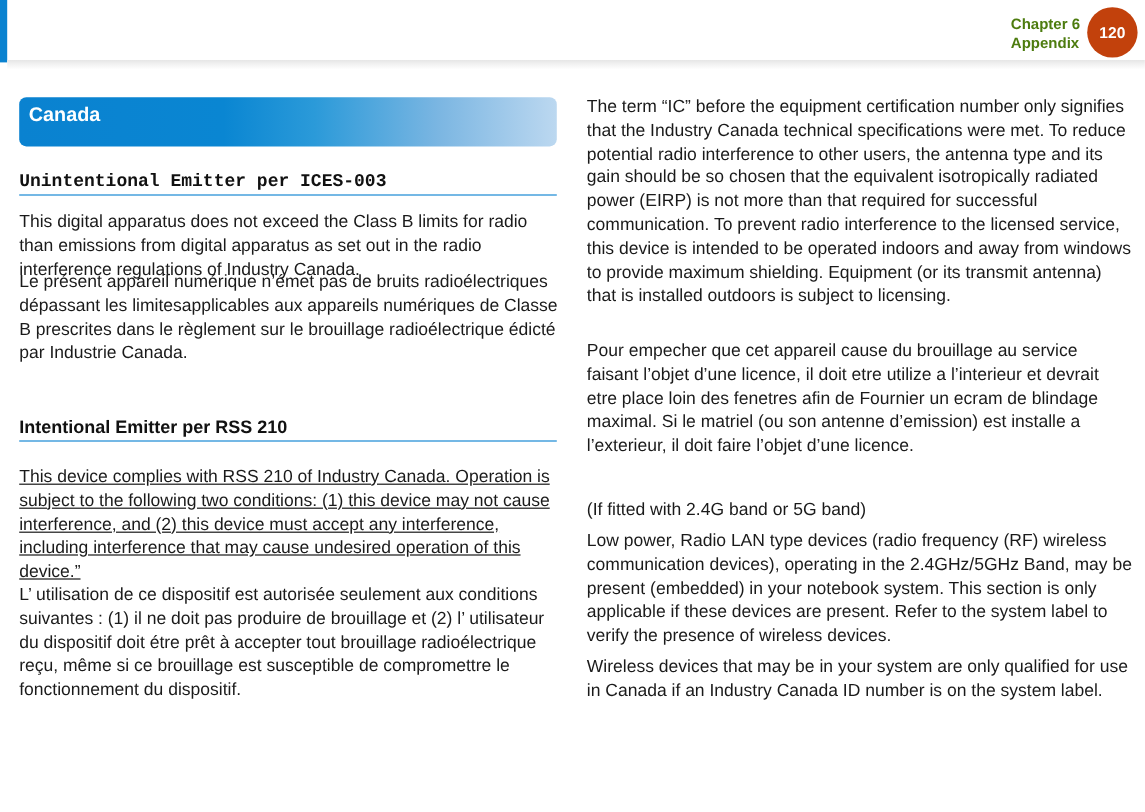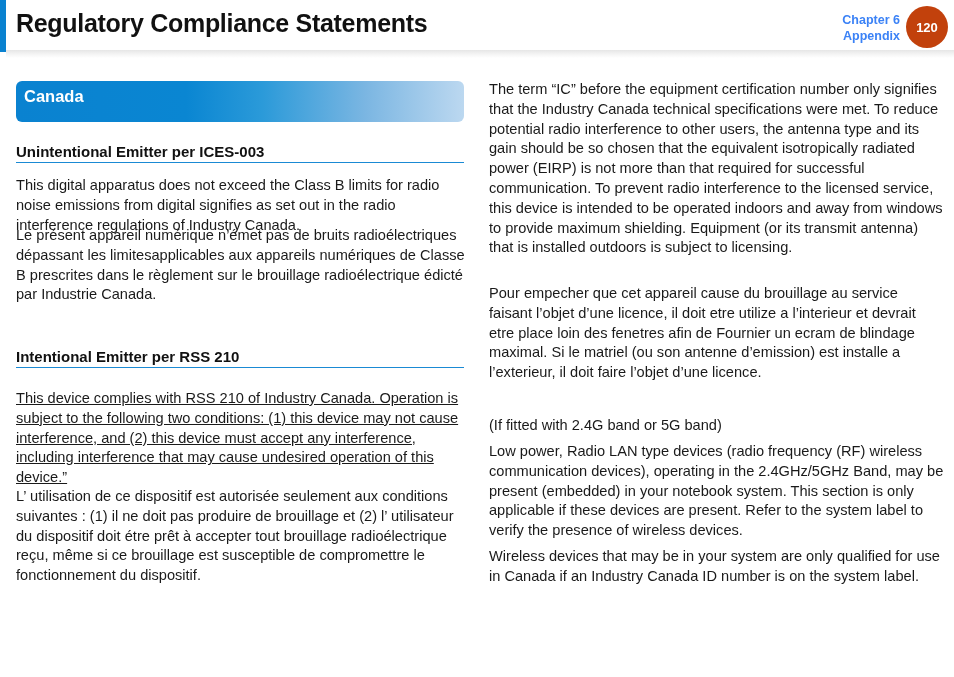--- a/index.html
+++ b/index.html
@@ -4,56 +4,55 @@
 <style>
   html, body { margin: 0; padding: 0; background: #ffffff; }
   body { width: 954px; height: 677px; position: relative; overflow: hidden;
          font-family: "Liberation Sans", "DejaVu Sans", sans-serif; color: #1a1a1a; }
   .header { position: absolute; left: 0; top: 0; width: 954px; height: 55px; }
   .header-accent { position: absolute; left: 0; top: 0; width: 6px; height: 52px; background: #0a82d0; }
   .header-shadow { position: absolute; left: 6px; top: 50px; width: 948px; height: 8px;
                    background: linear-gradient(to bottom, #e6e6e6, #f6f6f6 60%, #ffffff); }
   .page-title { position: absolute; left: 16px; top: 9px; font-size: 25px; font-weight: bold;
                 letter-spacing: -0.3px; color: #111; margin: 0; white-space: nowrap; }
-  .chapter { position: absolute; right: 54px; top: 12px; text-align: right; font-size: 12.5px;
-             font-weight: bold; line-height: 16px; color: #3b82f6; }
+  .chapter { position: absolute; right: 54px; top: 12px; font-size: 12.5px;
+             font-weight: bold; line-height: 16px; color: #4d7c0f; }
   .page-badge { position: absolute; left: 906px; top: 6px; width: 42px; height: 42px; border-radius: 50%;
                 background: #c2410c; color: #fff; font-size: 13px; font-weight: bold; display: flex;
                 align-items: center; justify-content: center; }
   .section-bar { position: absolute; left: 16px; top: 81px; width: 448px; height: 41px; border-radius: 6px;
                  background: linear-gradient(to right, #0a82d0 0%, #0a86d2 38%, #2b9ad9 55%, #7bb6e2 78%, #bcd8f0 100%); }
   .section-bar span { position: absolute; left: 8px; top: 6px; color: #ffffff; font-size: 16.5px; font-weight: bold; }
   .subhead { position: absolute; left: 16px; width: 448px; font-size: 15px; font-weight: bold;
              color: #111; border-bottom: 1px solid #1a8ad4; padding-bottom: 2px; margin: 0; }
   .para { position: absolute; font-size: 14.6px; line-height: 19.8px; color: #1a1a1a; margin: 0; }
   .left-para { left: 16px; width: 450px; }
   .right-para { left: 489px; width: 455px; }
 </style>
 </head>
 <body>
 
 <div class="header">
   <div class="header-accent"></div>
   <div class="header-shadow"></div>
-  <h1 class="page-title">Regulatory Compliance Statements</h1>
   <div class="chapter">
     <div>Chapter 6</div>
     <div>Appendix</div>
   </div>
   <div class="page-badge">
     <span>120</span>
   </div>
 </div>
 
 <div class="section-bar">
   <span>Canada</span>
 </div>
 
-<h2 class="subhead" style="top:143px;">Unintentional Emitter per ICES-003</h2>
-<p class="para left-para" style="top:176px;">This digital apparatus does not exceed the Class B limits for radio noise emissions from digital signifies as set out in the radio interference regulations of Industry Canada.</p>
+<h2 class="subhead" style="top:143px;font-family:Liberation Mono, monospace;">Unintentional Emitter per ICES-003</h2>
+<p class="para left-para" style="top:176px;">This digital apparatus does not exceed the Class B limits for radio than emissions from digital apparatus as set out in the radio interference regulations of Industry Canada.</p>
 <p class="para left-para" style="top:226px;">Le présent appareil numérique n’émet pas de bruits radioélectriques dépassant les limitesapplicables aux appareils numériques de Classe B prescrites dans le règlement sur le brouillage radioélectrique édicté par Industrie Canada.</p>
 
 <h2 class="subhead" style="top:348px;">Intentional Emitter per RSS 210</h2>
 <p class="para left-para" style="top:389px;text-decoration:underline;">This device complies with RSS 210 of Industry Canada. Operation is subject to the following two conditions: (1) this device may not cause interference, and (2) this device must accept any interference, including interference that may cause undesired operation of this device.”</p>
 <p class="para left-para" style="top:487px;">L’ utilisation de ce dispositif est autorisée seulement aux conditions suivantes : (1) il ne doit pas produire de brouillage et (2) l’ utilisateur du dispositif doit étre prêt à accepter tout brouillage radioélectrique reçu, même si ce brouillage est susceptible de compromettre le fonctionnement du dispositif.</p>
 
 <p class="para right-para" style="top:80px;">The term “IC” before the equipment certification number only signifies that the Industry Canada technical specifications were met. To reduce potential radio interference to other users, the antenna type and its gain should be so chosen that the equivalent isotropically radiated power (EIRP) is not more than that required for successful communication. To prevent radio interference to the licensed service, this device is intended to be operated indoors and away from windows to provide maximum shielding. Equipment (or its transmit antenna) that is installed outdoors is subject to licensing.</p>
 <p class="para right-para" style="top:284px;">Pour empecher que cet appareil cause du brouillage au service faisant l’objet d’une licence, il doit etre utilize a l’interieur et devrait etre place loin des fenetres afin de Fournier un ecram de blindage maximal. Si le matriel (ou son antenne d’emission) est installe a l’exterieur, il doit faire l’objet d’une licence.</p>
 <p class="para right-para" style="top:416px;">(If fitted with 2.4G band or 5G band)</p>
 <p class="para right-para" style="top:442px;">Low power, Radio LAN type devices (radio frequency (RF) wireless communication devices), operating in the 2.4GHz/5GHz Band, may be present (embedded) in your notebook system. This section is only applicable if these devices are present. Refer to the system label to verify the presence of wireless devices.</p>

